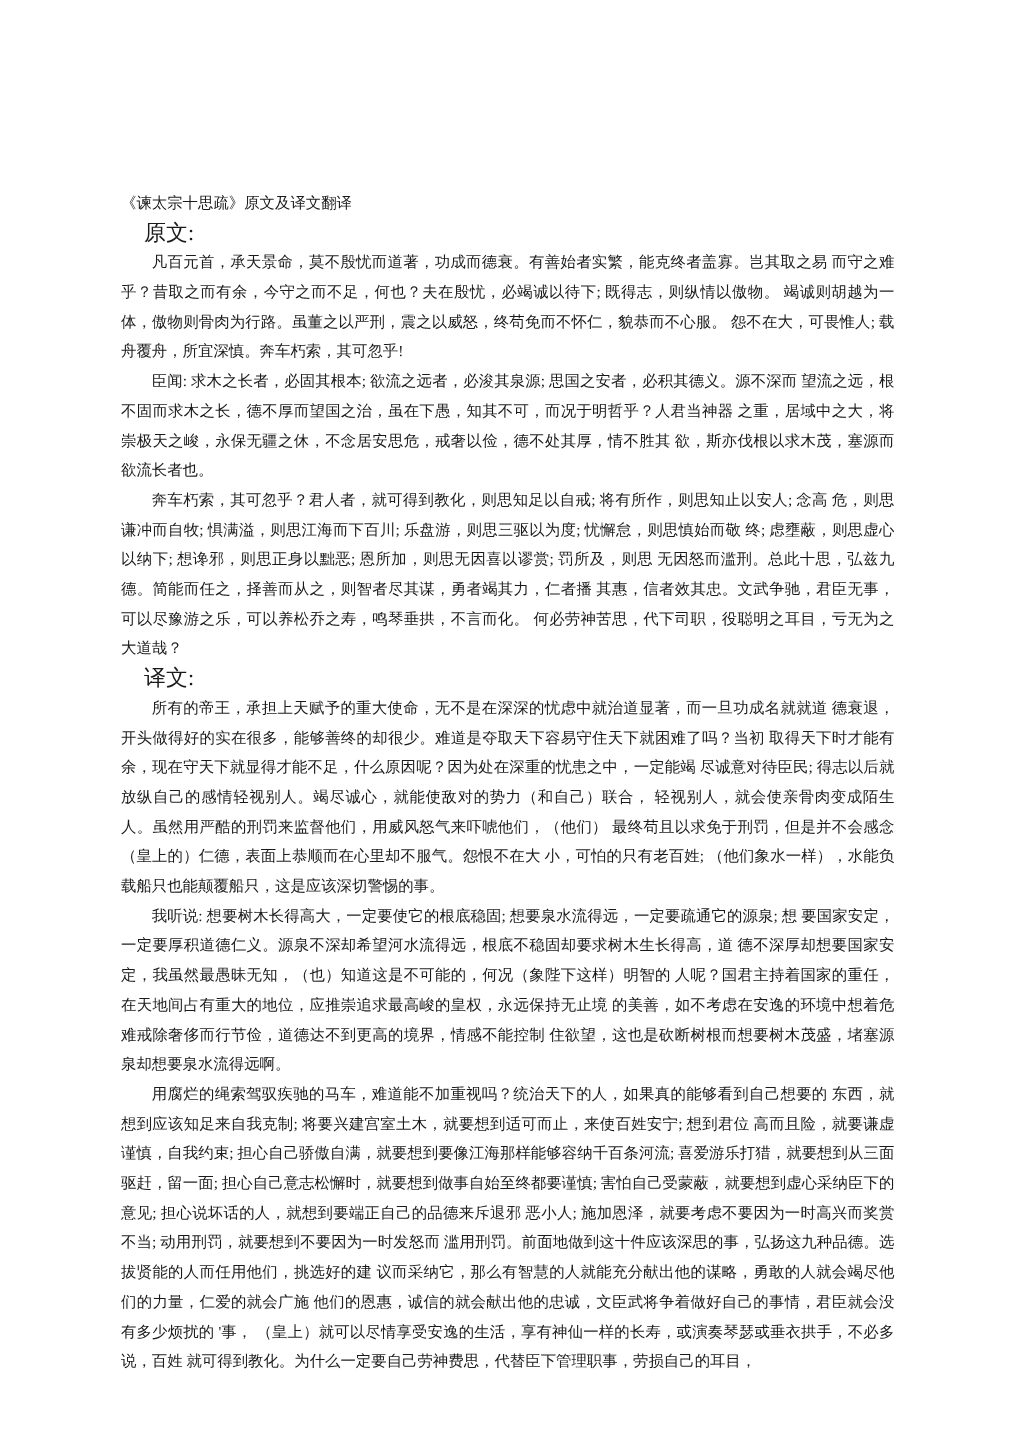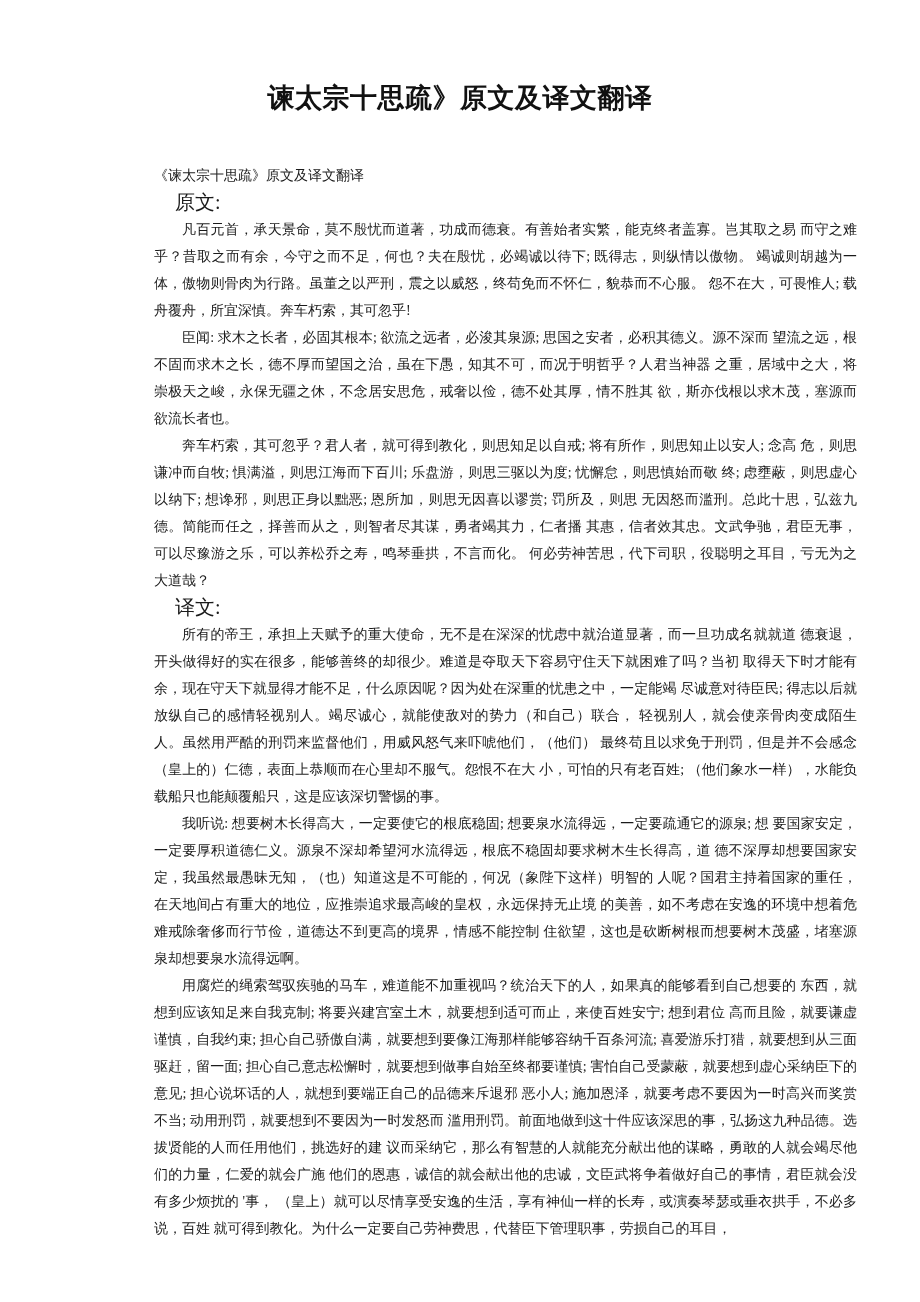--- a/index.html
+++ b/index.html
@@ -30,23 +30,22 @@
     line-height: 1.25;
     letter-spacing: 0.5px;
     margin: 0;
     padding-top: 82px;
     color: #111111;
   }
 
   .content {
     position: absolute;
     left: 110px;
-    top: 162px;
+    top: 172px;
     width: 703px;
-    margin-left: 44px;
   }
 
   .subtitle-line {
     font-size: 14px;
     line-height: 27px;
     text-align: justify;
     text-justify: inter-ideograph;
     margin: 0;
     color: #1a1a1a;
   }
@@ -68,21 +67,20 @@
     text-justify: inter-ideograph;
     word-break: break-all;
     color: #1a1a1a;
   }
 </style>
 </head>
 <body>
 
 <div class="page">
 
-  <h1 class="doc-title">谏太宗十思疏》原文及译文翻译</h1>
 
   <div class="content">
 
     <p class="subtitle-line">《谏太宗十思疏》原文及译文翻译</p>
 
     <p class="section-label">原文:</p>
 
     <p class="para">凡百元首，承天景命，莫不殷忧而道著，功成而德衰。有善始者实繁，能克终者盖寡。岂其取之易 而守之难乎？昔取之而有余，今守之而不足，何也？夫在殷忧，必竭诚以待下; 既得志，则纵情以傲物。 竭诚则胡越为一体，傲物则骨肉为行路。虽董之以严刑，震之以威怒，终苟免而不怀仁，貌恭而不心服。 怨不在大，可畏惟人; 载舟覆舟，所宜深慎。奔车朽索，其可忽乎!</p>
 
     <p class="para">臣闻: 求木之长者，必固其根本; 欲流之远者，必浚其泉源; 思国之安者，必积其德义。源不深而 望流之远，根不固而求木之长，德不厚而望国之治，虽在下愚，知其不可，而况于明哲乎？人君当神器 之重，居域中之大，将崇极天之峻，永保无疆之休，不念居安思危，戒奢以俭，德不处其厚，情不胜其 欲，斯亦伐根以求木茂，塞源而欲流长者也。</p>

